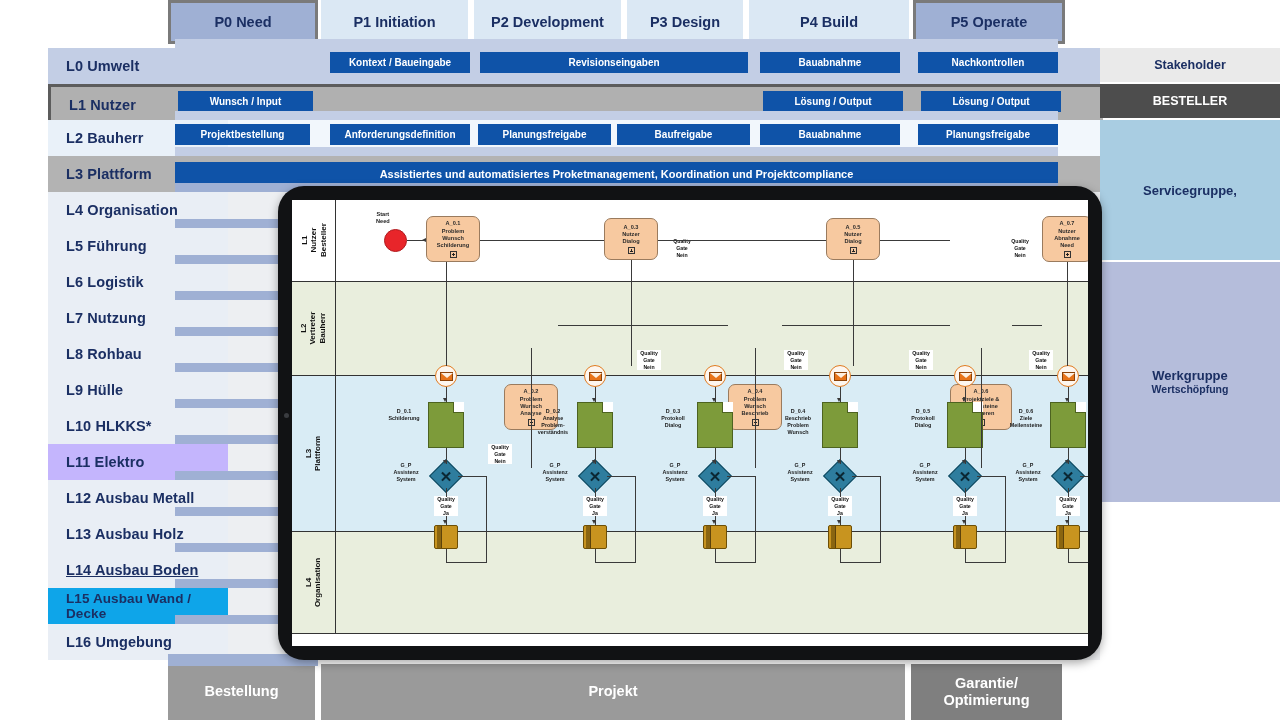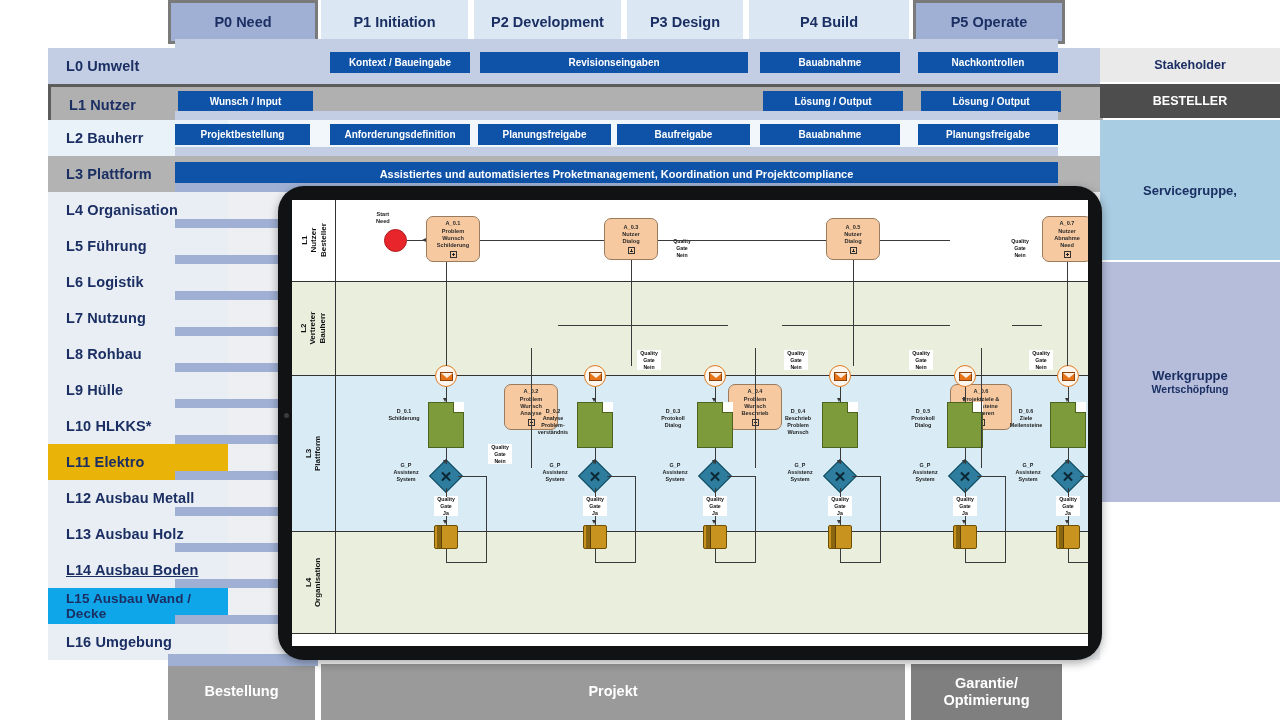--- a/index.html
+++ b/index.html
@@ -285,21 +285,21 @@
       <div class="llabel" style="background: rgb(233, 238, 245);">L9 Hülle</div>
     </div>
     <div class="stripe" style="left: 175px; top: 355px; width: 883px;"></div>
     <div class="lrow" style="top: 364px; width: 1052px;">
       <div class="lband" style="background: rgb(237, 239, 242);"></div>
       <div class="llabel" style="background: rgb(233, 238, 245);">L10 HLKKS*</div>
     </div>
     <div class="stripe" style="left: 175px; top: 391px; width: 883px;"></div>
     <div class="lrow" style="top: 400px; width: 1052px;">
       <div class="lband" style="background: rgb(237, 239, 242);"></div>
-      <div class="llabel" style="background: #eab308;">L11 Elektro</div>
+      <div class="llabel" style="background: #c4b5fd;">L11 Elektro</div>
     </div>
     <div class="stripe" style="left: 175px; top: 427px; width: 883px;"></div>
     <div class="lrow" style="top: 436px; width: 1052px;">
       <div class="lband" style="background: rgb(237, 239, 242);"></div>
       <div class="llabel" style="background: rgb(233, 238, 245);">L12 Ausbau Metall</div>
     </div>
     <div class="stripe" style="left: 175px; top: 463px; width: 883px;"></div>
     <div class="lrow" style="top: 472px; width: 1052px;">
       <div class="lband" style="background: rgb(237, 239, 242);"></div>
       <div class="llabel" style="background: rgb(233, 238, 245);">L13 Ausbau Holz</div>

